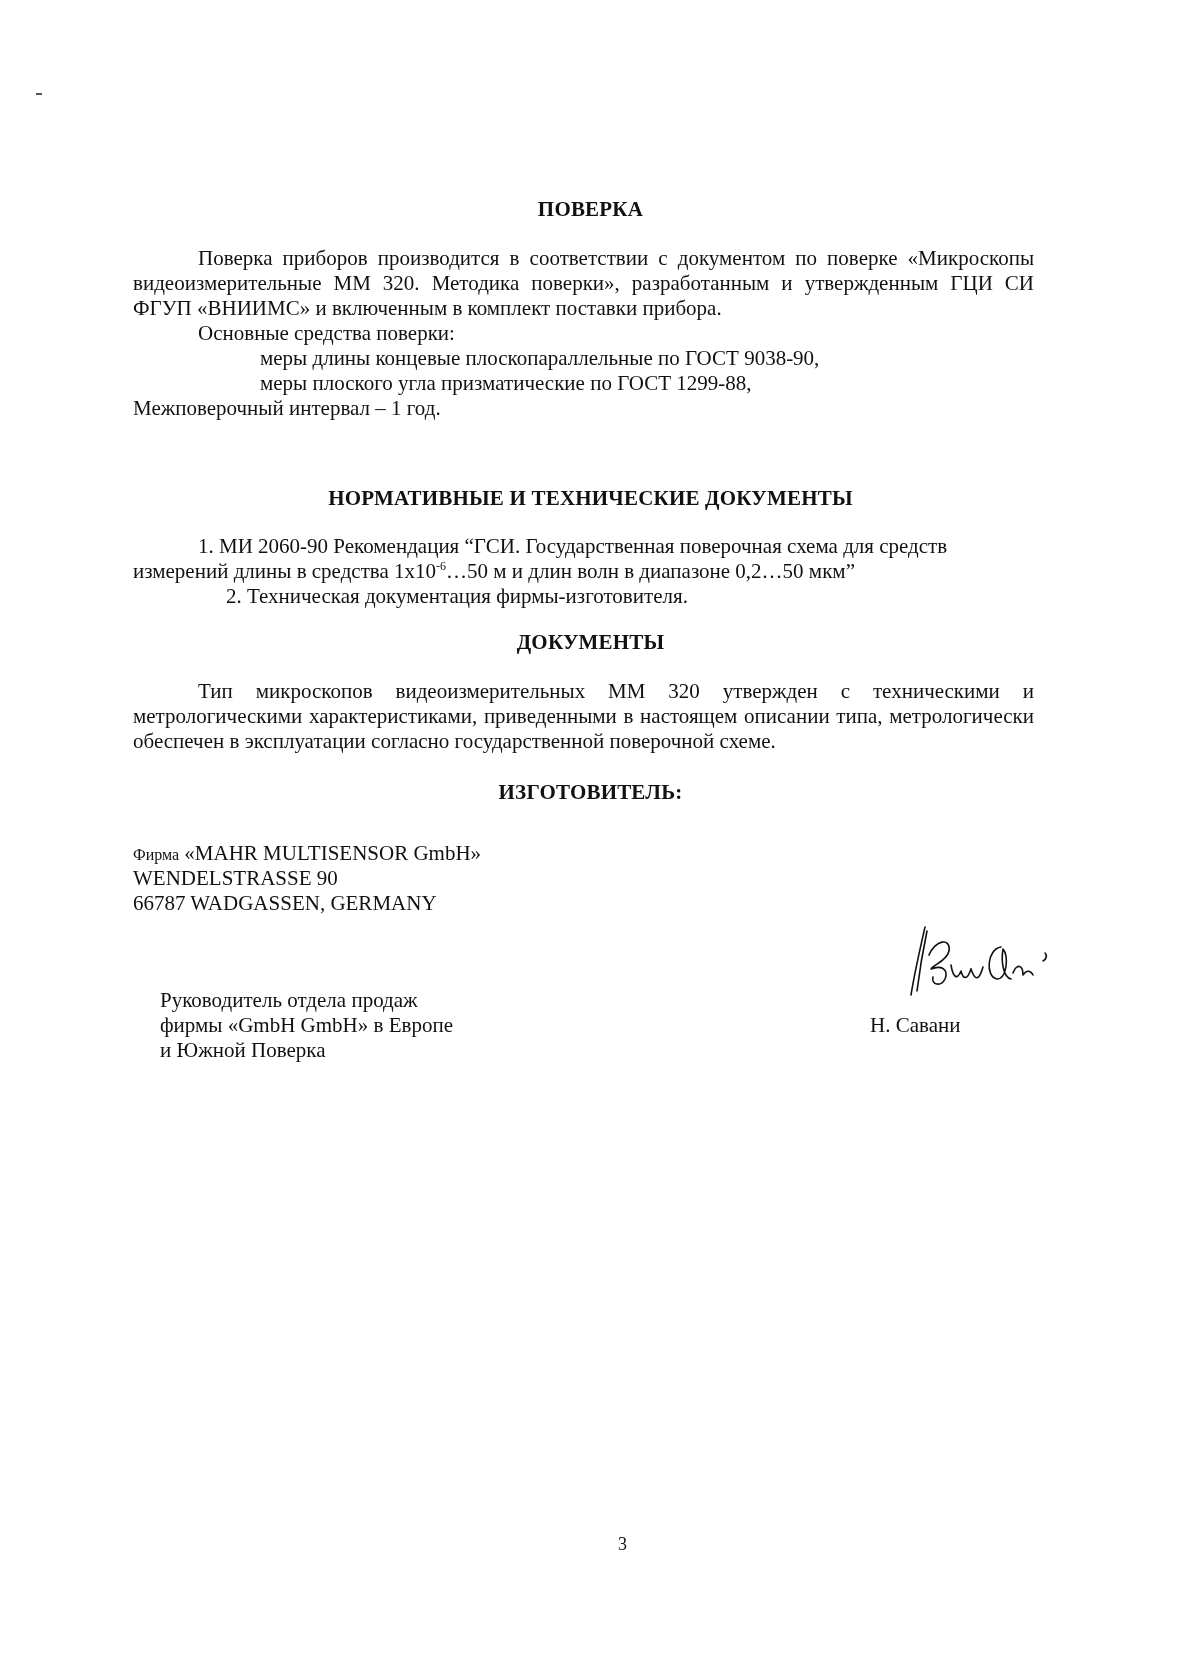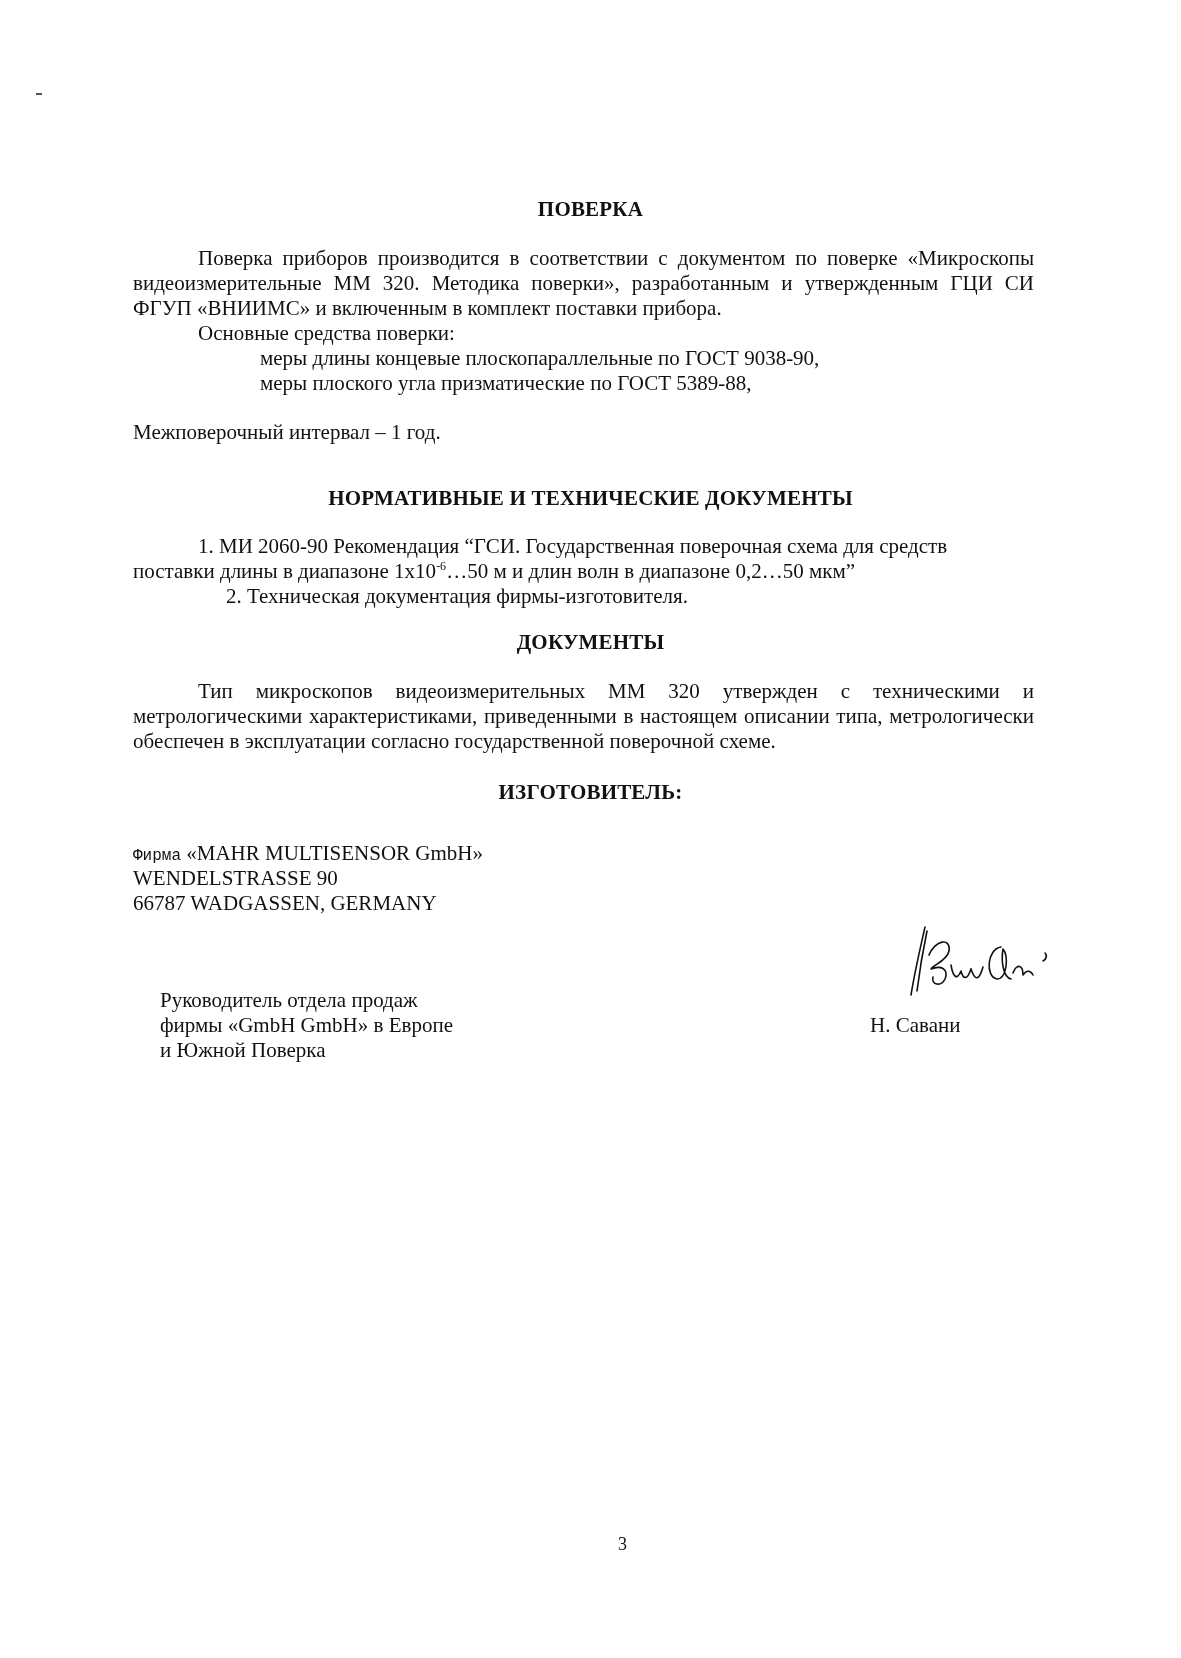--- a/index.html
+++ b/index.html
@@ -3,42 +3,42 @@
 <meta charset="utf-8">
 <style>
   html, body { margin: 0; padding: 0; background: #ffffff; }
   body { width: 1181px; height: 1658px; position: relative; overflow: hidden;
          font-family: "Liberation Serif", "DejaVu Serif", serif; color: #111; }
   .abs { position: absolute; }
   .h { font-weight: bold; font-size: 21px; text-align: center; left: 0; width: 1181px; letter-spacing: 0.2px; }
   .line { font-size: 21px; white-space: nowrap; line-height: 25px; }
   .just { text-align: justify; text-align-last: justify; }
   sup { font-size: 12px; vertical-align: 8px; line-height: 0; }
-  .small { font-size: 16px; font-family: Liberation Mono, monospace; }
+  .small { font-size: 16px; }
   .speck { position: absolute; background: #555; }
 </style>
 </head>
 <body>
 
 <div class="speck" style="left:36px;top:93px;width:6px;height:2px;"></div>
 
 <div class="abs h" style="top:197px;">ПОВЕРКА</div>
 
 <div class="abs line just" style="left:198px;top:246px;width:836px;">Поверка приборов производится в соответствии с документом по поверке «Микроскопы</div>
 <div class="abs line just" style="left:133px;top:271px;width:901px;">видеоизмерительные ММ 320. Методика поверки», разработанным и утвержденным ГЦИ СИ</div>
 <div class="abs line" style="left:133px;top:296px;">ФГУП «ВНИИМС»  и включенным в комплект поставки прибора.</div>
 <div class="abs line" style="left:198px;top:321px;">Основные средства поверки:</div>
 <div class="abs line" style="left:260px;top:346px;">меры длины концевые плоскопараллельные по ГОСТ 9038-90,</div>
-<div class="abs line" style="left:260px;top:371px;">меры плоского угла призматические по ГОСТ 5389-88,</div>
-<div class="abs line" style="left:133px;top:396px;margin-top:24px;">Межповерочный интервал – 1 год.</div>
+<div class="abs line" style="left:260px;top:371px;">меры плоского угла призматические по ГОСТ 1299-88,</div>
+<div class="abs line" style="left:133px;top:396px;">Межповерочный интервал – 1 год.</div>
 
 <div class="abs h" style="top:486px;">НОРМАТИВНЫЕ И ТЕХНИЧЕСКИЕ ДОКУМЕНТЫ</div>
 
 <div class="abs line" style="left:198px;top:534px;">1. МИ 2060-90 Рекомендация “ГСИ. Государственная поверочная схема для средств</div>
-<div class="abs line" style="left:133px;top:559px;"><span>поставки длины в диапазоне 1х10</span><sup>-6</sup><span>…50 м и длин волн в диапазоне 0,2…50 мкм”</span></div>
+<div class="abs line" style="left:133px;top:559px;"><span>измерений длины в средства 1х10</span><sup>-6</sup><span>…50 м и длин волн в диапазоне 0,2…50 мкм”</span></div>
 <div class="abs line" style="left:198px;top:584px;margin-left:28px;">2. Техническая документация фирмы-изготовителя.</div>
 
 <div class="abs h" style="top:630px;">ДОКУМЕНТЫ</div>
 
 <div class="abs line just" style="left:198px;top:679px;width:836px;">Тип микроскопов видеоизмерительных ММ 320 утвержден с техническими и</div>
 <div class="abs line just" style="left:133px;top:704px;width:901px;">метрологическими характеристиками, приведенными в настоящем описании типа, метрологически</div>
 <div class="abs line" style="left:133px;top:729px;">обеспечен в эксплуатации согласно государственной поверочной схеме.</div>
 
 <div class="abs h" style="top:780px;">ИЗГОТОВИТЕЛЬ:</div>
 

